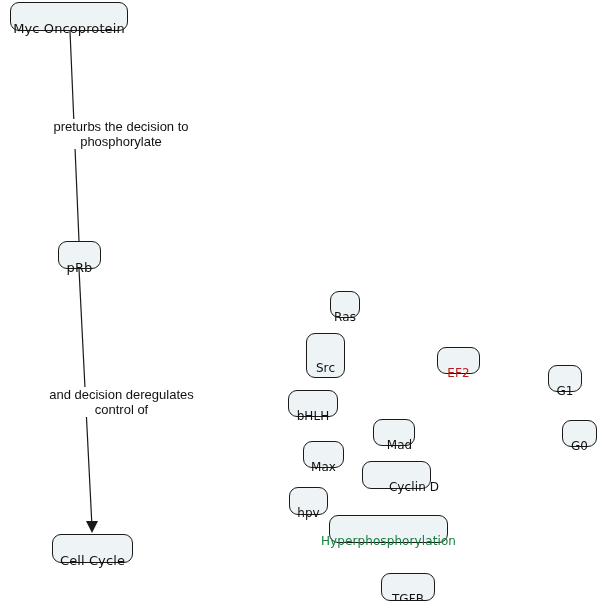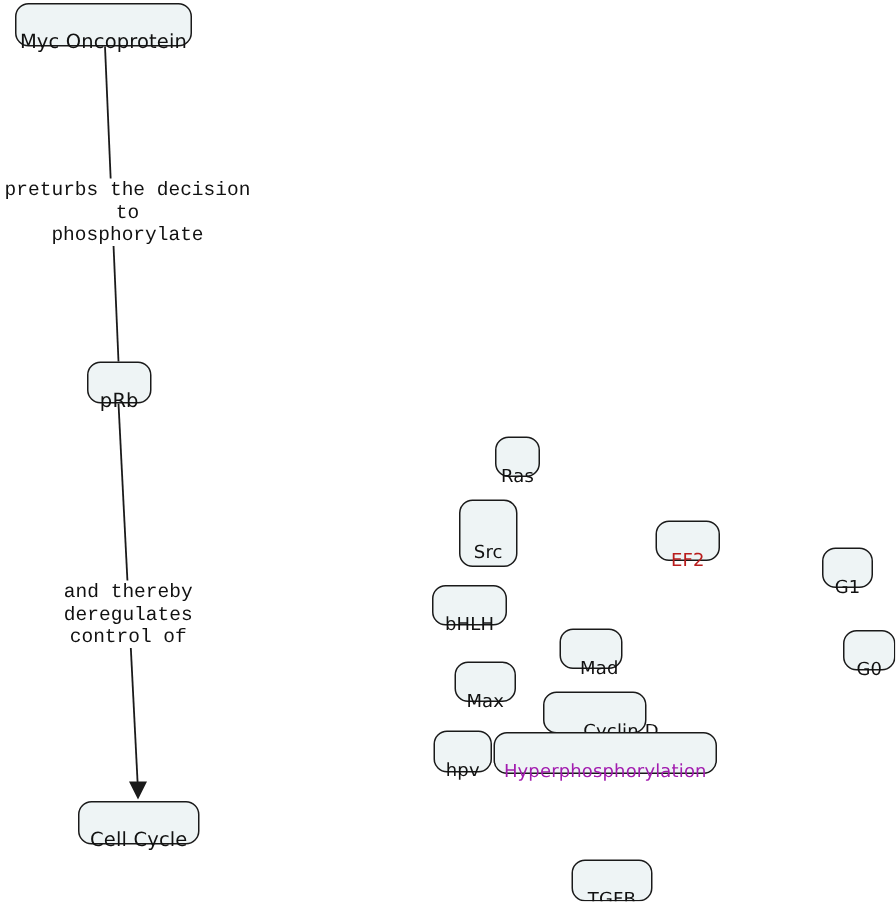--- a/index.html
+++ b/index.html
@@ -40,26 +40,27 @@
     letter-spacing: 0.1px;
   }
   .node-label {
     display: block;
     line-height: 1;
     margin-top: 24px;
   }
   .edge-label {
     position: absolute;
     color: #111111;
-    font-family: Liberation Mono, monospace;
+    font-family: Liberation Sans, sans-serif;
     font-size: 13px;
     line-height: 15px;
     text-align: center;
     background: #ffffff;
     white-space: pre-line;
+    padding-left: 36px;
   }
 </style>
 </head>
 <body>
 
 <div id="canvas">
 
   <svg id="edge-layer" viewBox="0 0 597 601" width="597" height="601" xmlns="http://www.w3.org/2000/svg">
       <path d="M 70 31 L 79 241" stroke="#1a1a1a" stroke-width="1.2" fill="none"></path>
       <path d="M 79 269 L 92 527" stroke="#1a1a1a" stroke-width="1.2" fill="none"></path>
@@ -99,27 +100,27 @@
       </div>
       <div class="node" style="left: 303px; top: 441px; width: 41px; height: 27px; font-size: 12px; background: rgb(238, 244, 245); border-color: rgb(26, 26, 26); color: rgb(17, 17, 17);">
         <span class="node-label">Max</span>
       </div>
       <div class="node" style="left: 362px; top: 461px; width: 69px; height: 28px; font-size: 12px; background: rgb(238, 244, 245); border-color: rgb(26, 26, 26); color: rgb(17, 17, 17); padding-left: 35px;">
         <span class="node-label">Cyclin D</span>
       </div>
       <div class="node" style="left: 289px; top: 487px; width: 39px; height: 28px; font-size: 12px; background: rgb(238, 244, 245); border-color: rgb(26, 26, 26); color: rgb(17, 17, 17);">
         <span class="node-label">hpv</span>
       </div>
-      <div class="node" style="left: 329px; top: 488px; width: 149px; height: 28px; font-size: 12px; background: rgb(238, 244, 245); border-color: rgb(26, 26, 26); color: #a21caf;">
+      <div class="node" style="left: 329px; top: 515px; width: 119px; height: 28px; font-size: 12px; background: rgb(238, 244, 245); border-color: rgb(26, 26, 26); color: #15803d;">
         <span class="node-label">Hyperphosphorylation</span>
       </div>
       <div class="node" style="left: 381px; top: 573px; width: 54px; height: 28px; font-size: 12px; background: rgb(238, 244, 245); border-color: rgb(26, 26, 26); color: rgb(17, 17, 17);">
         <span class="node-label">TGFB</span>
       </div>
     </div>
   <div id="edge-label-layer">
       <div class="edge-label" style="left: 0px; top: 119px; width: 170px;">preturbs the decision to
 phosphorylate</div>
-      <div class="edge-label" style="left: 4px; top: 387px; width: 163px;">and thereby deregulates
+      <div class="edge-label" style="left: 4px; top: 387px; width: 163px;">and decision deregulates
 control of</div>
     </div>
 
 </div>
 
 </body></html>

